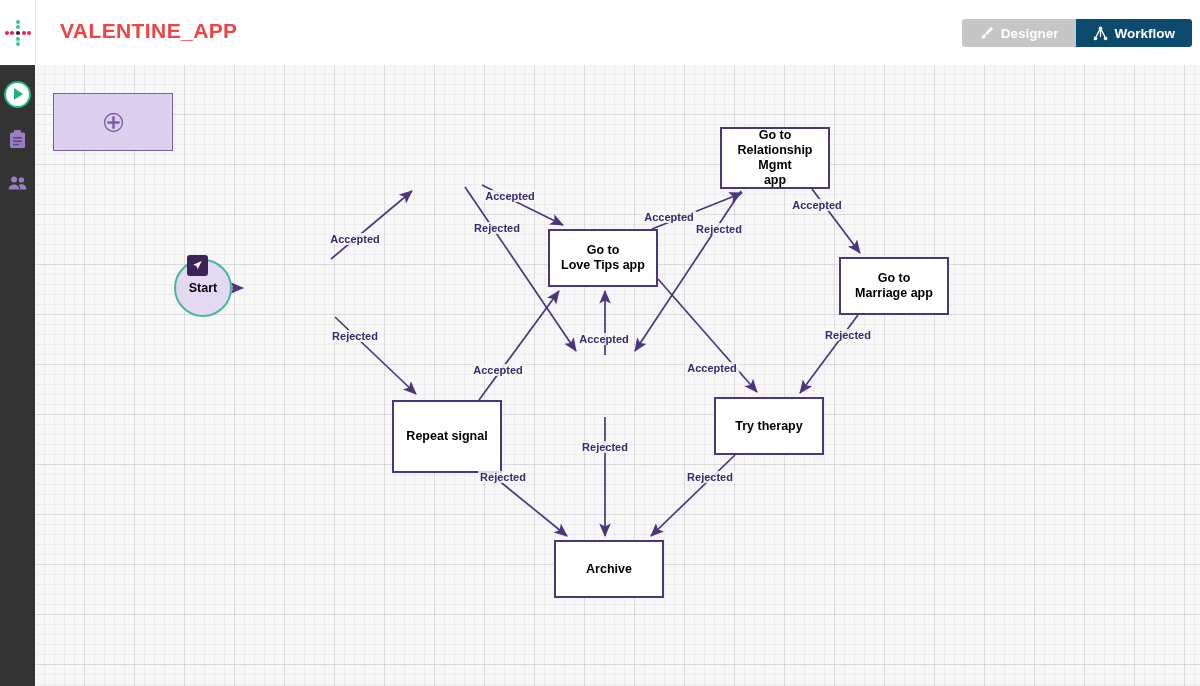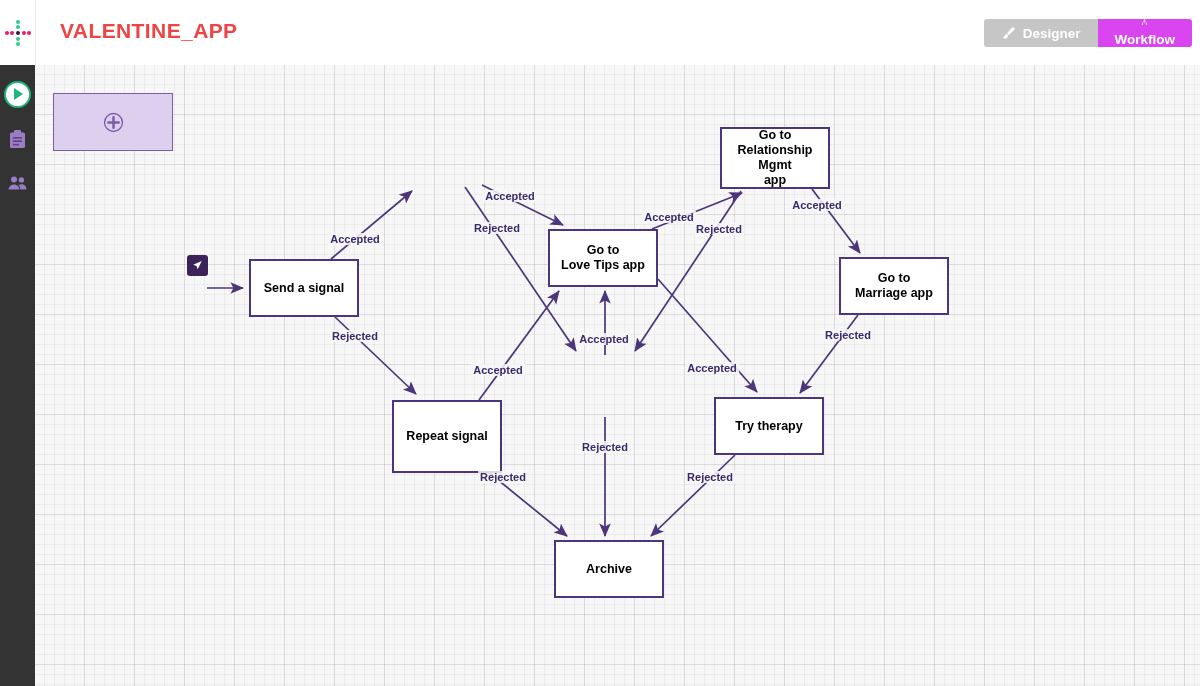--- a/index.html
+++ b/index.html
@@ -33,21 +33,21 @@
     color:#ef4444;
   }
 
   .mode-switch{position:absolute;right:0px;top:19px;height:28px;display:flex;}
   .mode-btn{
     height:28px;display:flex;align-items:center;gap:7px;
     padding:0 17px;font-size:13.5px;font-weight:bold;color:#ffffff;
     border:0;cursor:pointer;box-sizing:border-box;
   }
   .mode-btn.designer{background:#c6c6c6;border-radius:3px 0 0 3px;}
-  .mode-btn.workflow{background:#d946ef;border-radius:0 3px 3px 0;flex-direction:column;}
+  .mode-btn.workflow{background:#0c4a6e;border-radius:0 3px 3px 0;}
   .mode-ico{width:15px;height:15px;display:block;}
 
   
   .rail{
     position:absolute;left:0;top:65px;width:35px;height:621px;
     background:#333333;
   }
   .rail-item{
     width:35px;height:44px;display:flex;align-items:center;justify-content:center;
     cursor:pointer;
@@ -219,29 +219,29 @@
         <path d="M570,352 L570,471"></path>
 
         <path d="M444,335 L524,226"></path>
 
         <path d="M436,393 L532,471"></path>
 
         <path d="M700,390 L616,471"></path>
       </g>
     </svg>
 
+    <div class="node round" style="left:139px;top:194px;width:58px;height:58px;">
+      <span>Start</span>
+    </div>
     <div class="start-badge">
       <svg class="badge-ico" viewBox="0 0 14 14">
         <path d="M11.6 2.2 2.4 6.3l3.5 1.3 1.3 3.5z" fill="#ffffff"></path>
       </svg>
     </div>
 
-    <div class="node" style="left:214px;top:194px;width:110px;height:58px;">
-      <span>Send a signal</span>
-    </div>
 
 
     <div class="node" style="left:513px;top:164px;width:110px;height:58px;">
       <span class="ml">Go to<br>Love Tips app</span>
     </div>
 
     <div class="node" style="left:685px;top:62px;width:110px;height:62px;">
       <span class="ml">Go to<br>Relationship Mgmt<br>app</span>
     </div>
 

